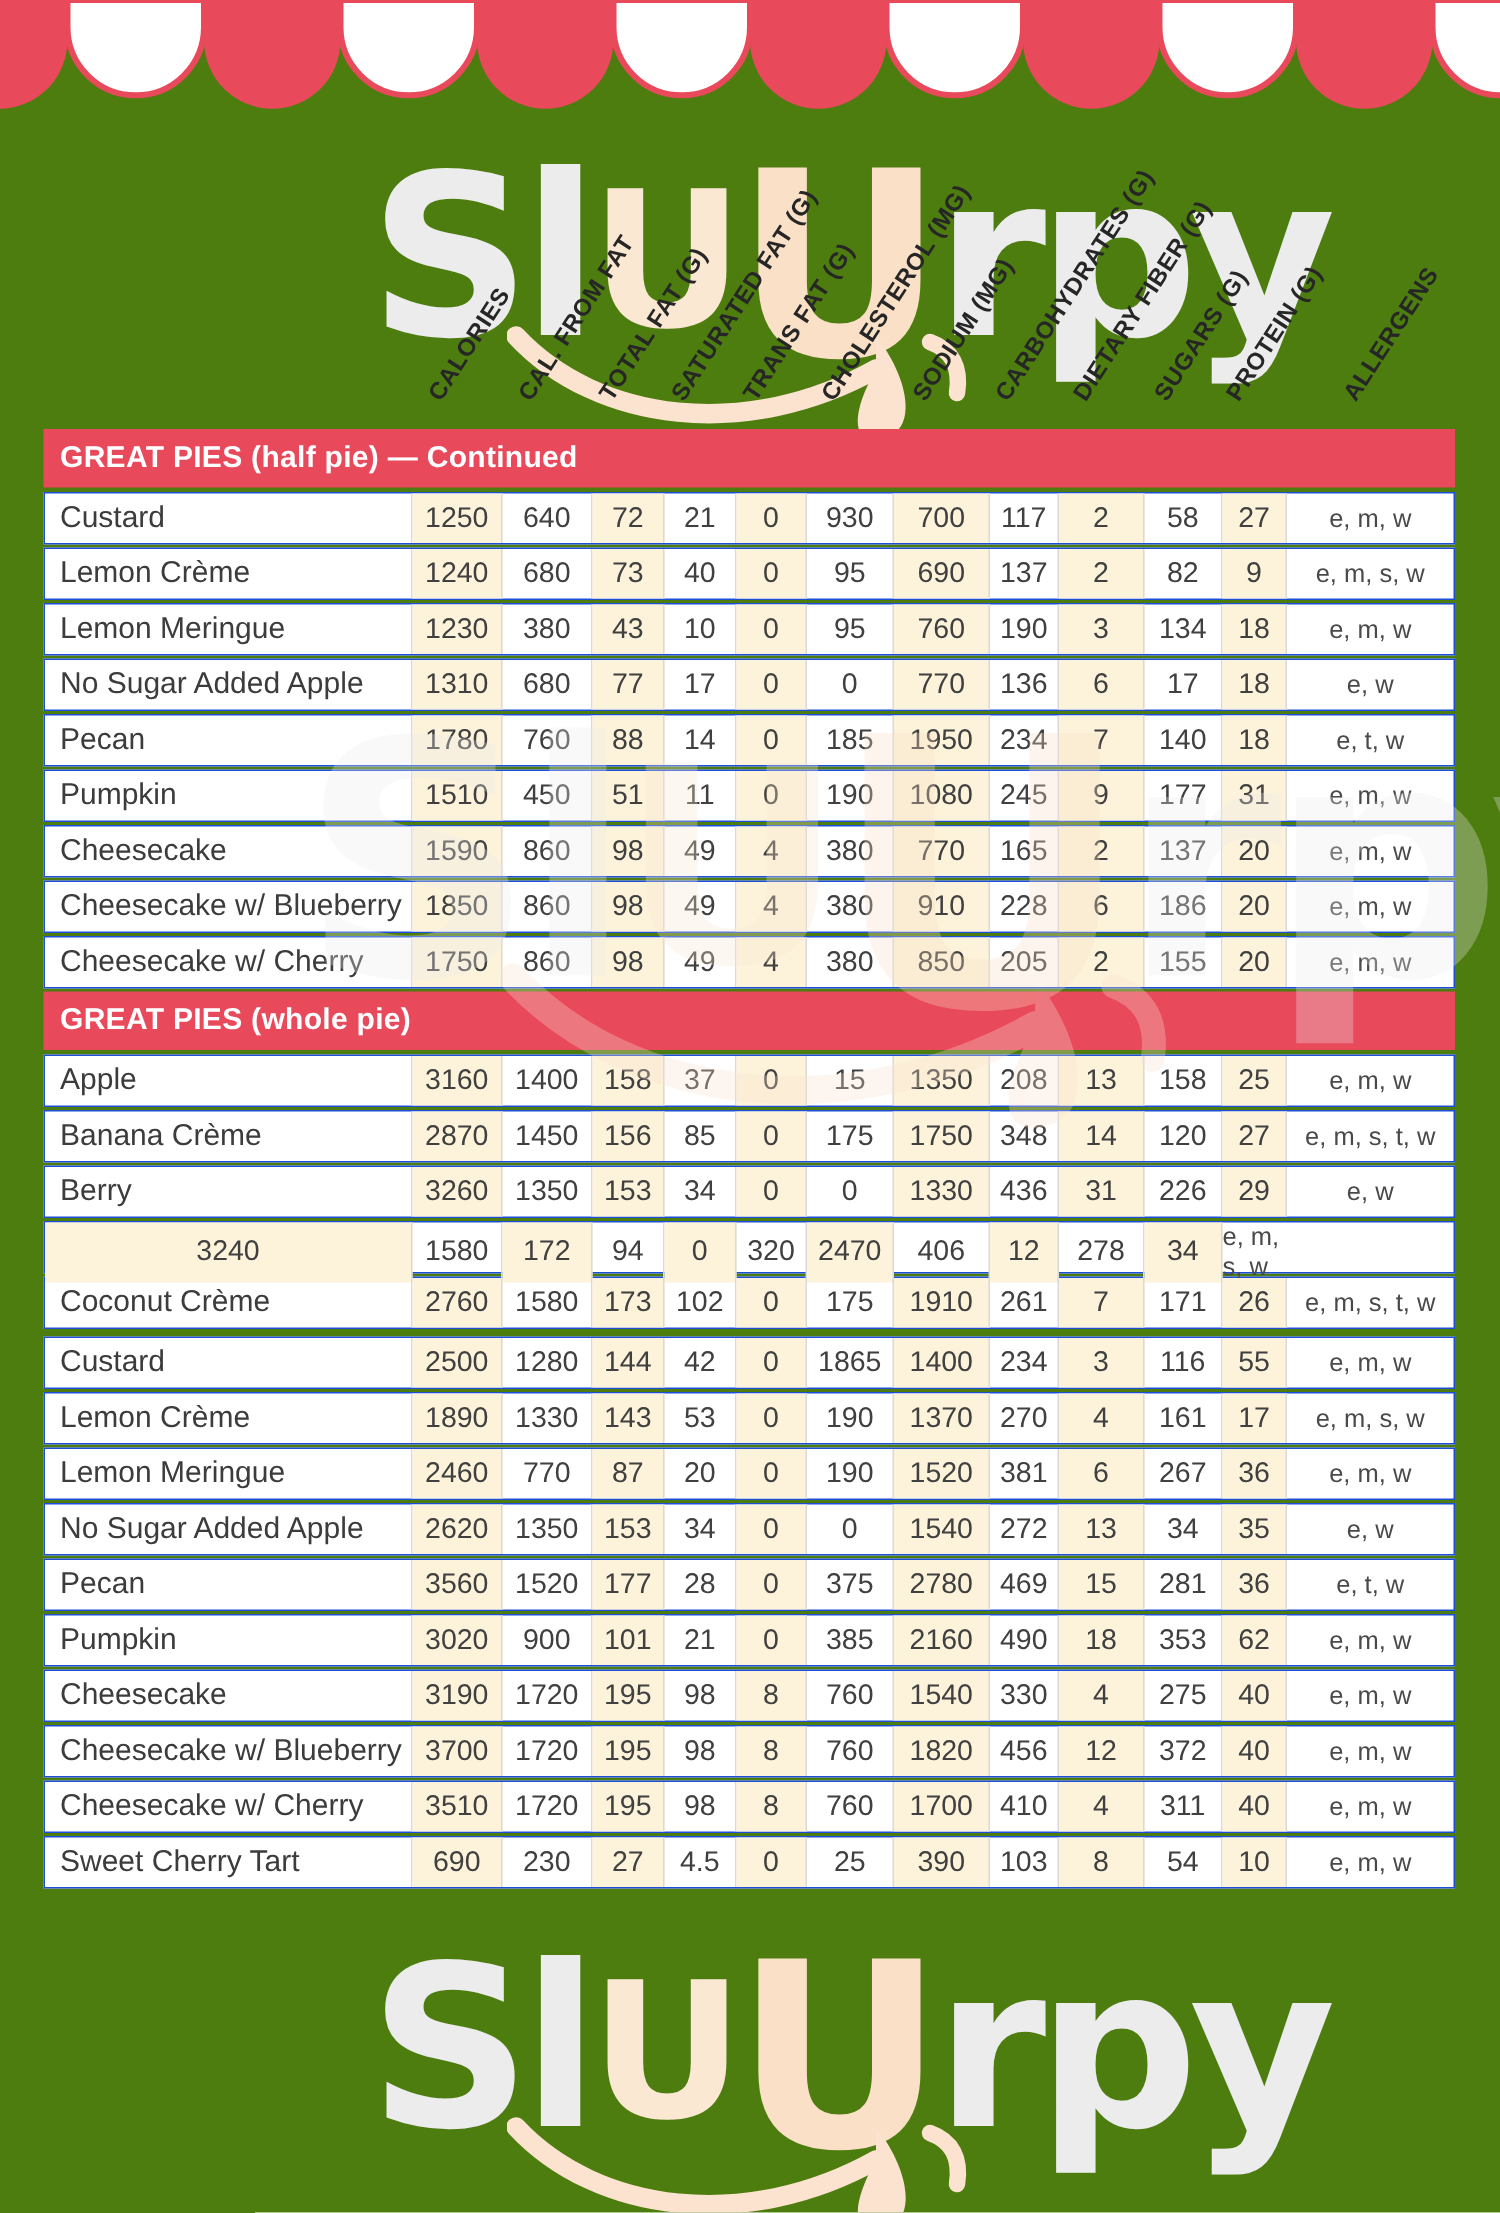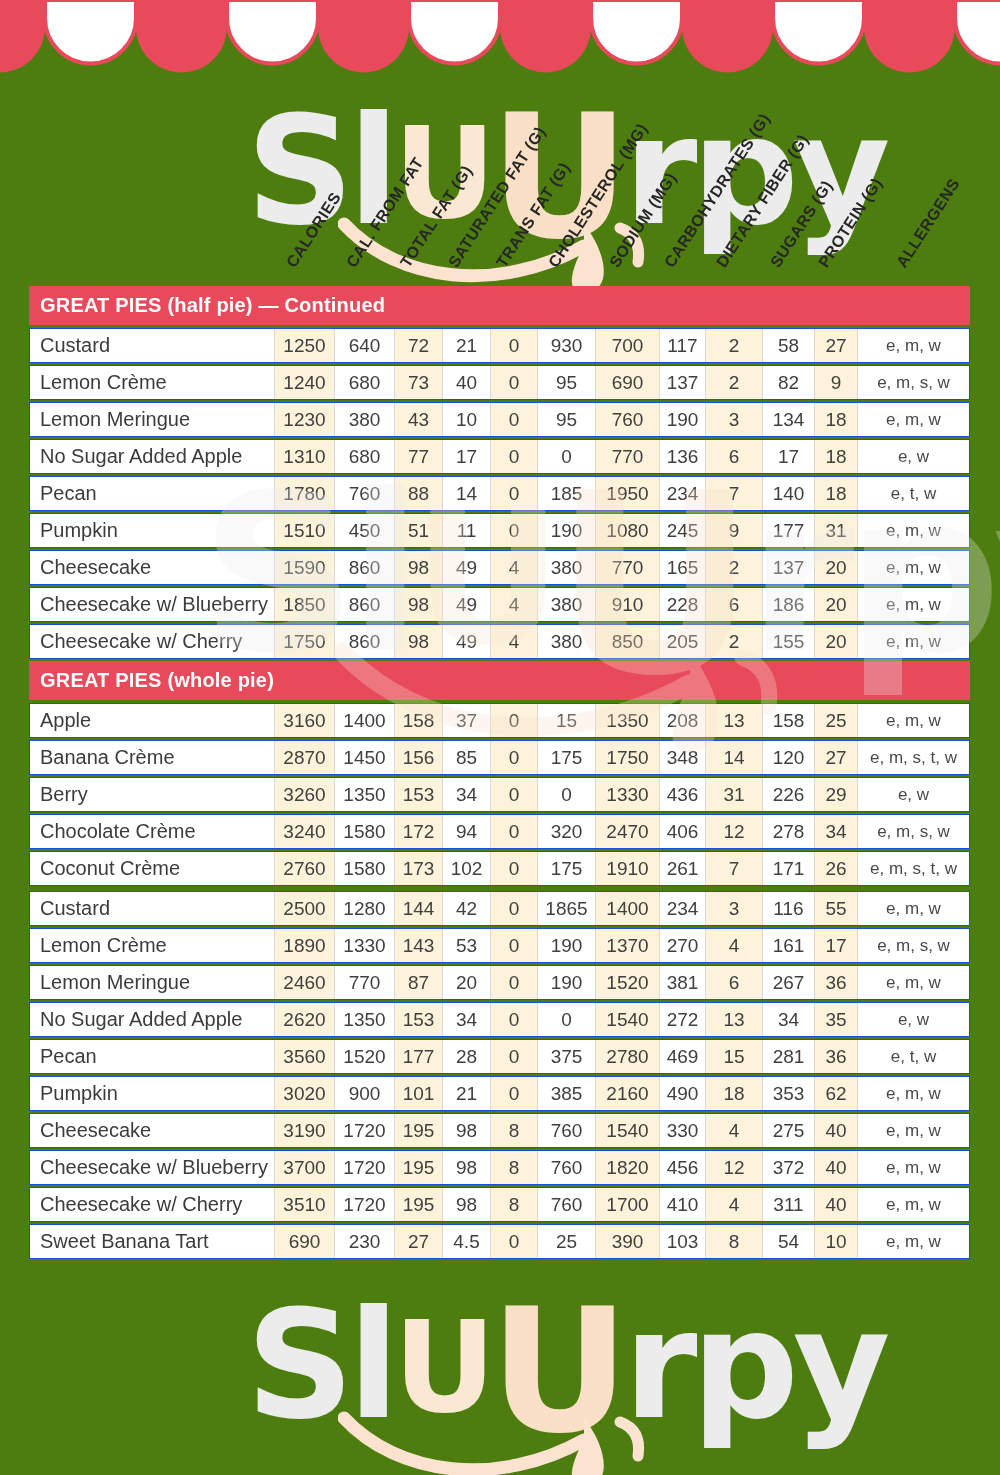--- a/index.html
+++ b/index.html
@@ -285,21 +285,20 @@
         <div class="cell cream">0</div>
         <div class="cell">0</div>
         <div class="cell cream">1330</div>
         <div class="cell">436</div>
         <div class="cell cream">31</div>
         <div class="cell">226</div>
         <div class="cell cream">29</div>
         <div class="cell allergens">e, w</div>
       </div>
       <div class="row">
-        <div class="cell name">Chocolate Crème</div>
         <div class="cell cream">3240</div>
         <div class="cell">1580</div>
         <div class="cell cream">172</div>
         <div class="cell">94</div>
         <div class="cell cream">0</div>
         <div class="cell">320</div>
         <div class="cell cream">2470</div>
         <div class="cell">406</div>
         <div class="cell cream">12</div>
         <div class="cell">278</div>
@@ -450,21 +449,21 @@
         <div class="cell cream">8</div>
         <div class="cell">760</div>
         <div class="cell cream">1700</div>
         <div class="cell">410</div>
         <div class="cell cream">4</div>
         <div class="cell">311</div>
         <div class="cell cream">40</div>
         <div class="cell allergens">e, m, w</div>
       </div>
       <div class="row">
-        <div class="cell name">Sweet Banana Tart</div>
+        <div class="cell name">Sweet Cherry Tart</div>
         <div class="cell cream">690</div>
         <div class="cell">230</div>
         <div class="cell cream">27</div>
         <div class="cell">4.5</div>
         <div class="cell cream">0</div>
         <div class="cell">25</div>
         <div class="cell cream">390</div>
         <div class="cell">103</div>
         <div class="cell cream">8</div>
         <div class="cell">54</div>

